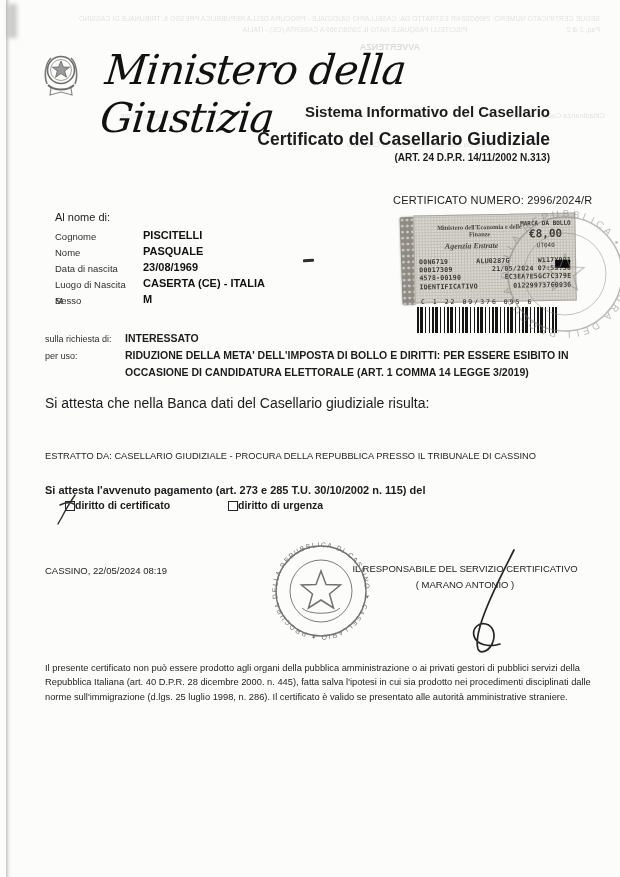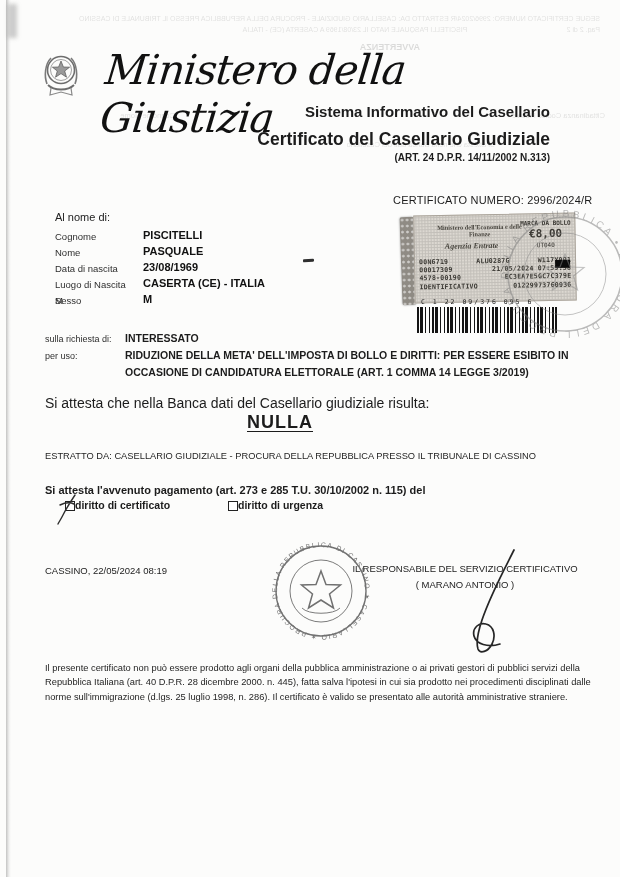--- a/index.html
+++ b/index.html
@@ -184,21 +184,20 @@
     </text>
   </svg>
 
   <div class="abs r-label" style="left:45px;top:334px;">sulla richiesta di:</div>
   <div class="abs r-value" style="left:125px;top:332px;">INTERESSATO</div>
   <div class="abs r-label" style="left:45px;top:351px;">per uso:</div>
   <div class="abs r-value" style="left:125px;top:349px;width:470px;">RIDUZIONE DELLA META' DELL'IMPOSTA DI BOLLO E DIRITTI: PER ESSERE ESIBITO IN</div>
   <div class="abs r-value" style="left:125px;top:366px;width:470px;">OCCASIONE DI CANDIDATURA ELETTORALE (ART. 1 COMMA 14 LEGGE 3/2019)</div>
 
   <div class="abs" style="left:45px;top:395px;font-size:14px;">Si attesta che nella Banca dati del Casellario giudiziale risulta:</div>
-  <div class="abs nulla" style="left:0;top:412px;width:560px;text-align:center;">NULLA</div>
 
   <div class="abs small-line" style="left:45px;top:451px;width:540px;">ESTRATTO DA: CASELLARIO GIUDIZIALE - PROCURA DELLA REPUBBLICA PRESSO IL TRIBUNALE DI CASSINO</div>
 
   <div class="abs pay-intro" style="left:45px;top:484px;">Si attesta l'avvenuto pagamento (art. 273 e 285 T.U. 30/10/2002 n. 115) del</div>
   <div class="abs chk-row" style="left:65px;top:499px;">
     <span class="chk-box"></span>
     <span class="chk-label">diritto di certificato</span>
   </div>
 
   <svg class="abs" style="left:55px;top:491px;" width="28" height="36" viewBox="0 0 28 36">

